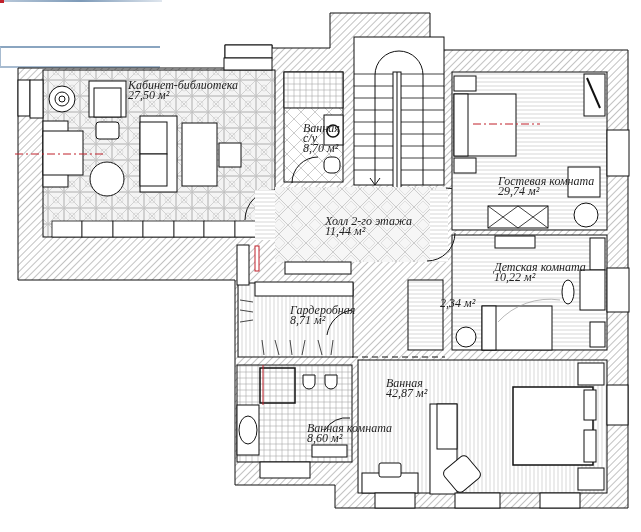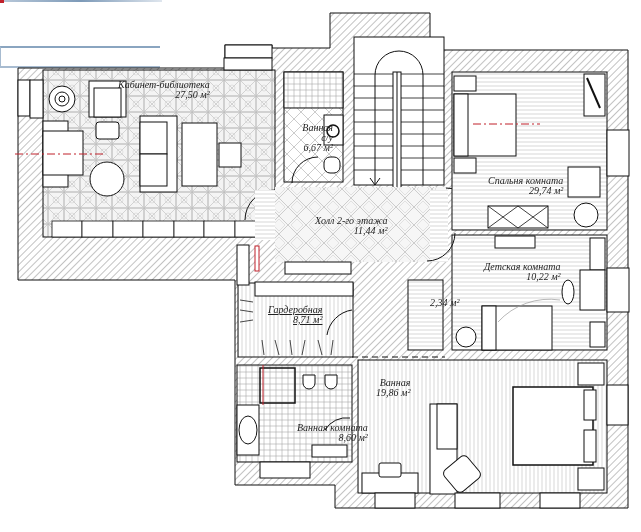--- a/index.html
+++ b/index.html
@@ -1,18 +1,18 @@
 <!DOCTYPE html>
 <html><head>
 <meta charset="utf-8">
 <style>
   html,body{margin:0;padding:0;background:#fff;}
   body{width:641px;height:532px;position:relative;overflow:hidden;font-family:"DejaVu Serif",serif;}
   svg{position:absolute;left:0;top:0;}
-  .lbl{position:absolute;font-family:"Liberation Serif",serif;font-style:italic;font-size:10px;color:#222;text-align:right;line-height:10px;white-space:nowrap;}
+  .lbl{position:absolute;font-family:"Liberation Serif",serif;font-style:italic;font-size:12px;color:#222;text-align:left;line-height:10px;white-space:nowrap;margin-left:10px;}
   .topbar{position:absolute;left:0;top:0;width:162px;height:2px;background:linear-gradient(90deg,#b9c9da,#7d9ab8,#dfe6ee);}
   .topbar-red{position:absolute;left:0;top:0;width:4px;height:3px;background:#c0202a;}
   .panel{position:absolute;left:0;top:46px;width:160px;height:22px;background:#fff;border-top:2px solid #8aa5c0;border-bottom:2px solid #a7bbd0;border-left:1px solid #a7bbd0;box-sizing:border-box;}
 </style>
 </head>
 <body>
 
 <div class="topbar"></div>
 <div class="topbar-red"></div>
 <div class="panel"></div>
@@ -195,41 +195,41 @@
   <rect x="455" y="493" width="45" height="15" fill="#fff" stroke="#111"></rect>
   <rect x="540" y="493" width="40" height="15" fill="#fff" stroke="#111"></rect>
 </svg>
 
 <div class="lbl" style="left:118px;top:80px;">
     <div>Кабинет-библиотека</div>
     <div>27,50 м²</div>
   </div>
 <div class="lbl" style="left:293px;top:123px;width:40px;white-space:normal;">
     <div>Ванная с/у</div>
-    <div>6,67 м²</div>
+    <div>8,70 м²</div>
   </div>
 <div class="lbl" style="left:488px;top:176px;">
-    <div>Спальня комната</div>
+    <div>Гостевая комната</div>
     <div>29,74 м²</div>
   </div>
 <div class="lbl" style="left:315px;top:216px;">
     <div>Холл 2-го этажа</div>
     <div>11,44 м²</div>
   </div>
 <div class="lbl" style="left:484px;top:262px;">
     <div>Детская комната</div>
     <div>10,22 м²</div>
   </div>
 <div class="lbl" style="left:430px;top:298px;">
     <div>2,34 м²</div>
   </div>
-<div class="lbl" style="left:268px;top:305px;text-decoration:underline;">
+<div class="lbl" style="left:280px;top:305px;">
     <div>Гардеробная</div>
     <div>8,71 м²</div>
   </div>
 <div class="lbl" style="left:376px;top:378px;">
     <div>Ванная</div>
-    <div>19,86 м²</div>
+    <div>42,87 м²</div>
   </div>
 <div class="lbl" style="left:264px;top:423px;padding-left:33px;">
     <div>Ванная комната</div>
     <div>8,60 м²</div>
   </div>
 
 </body></html>

